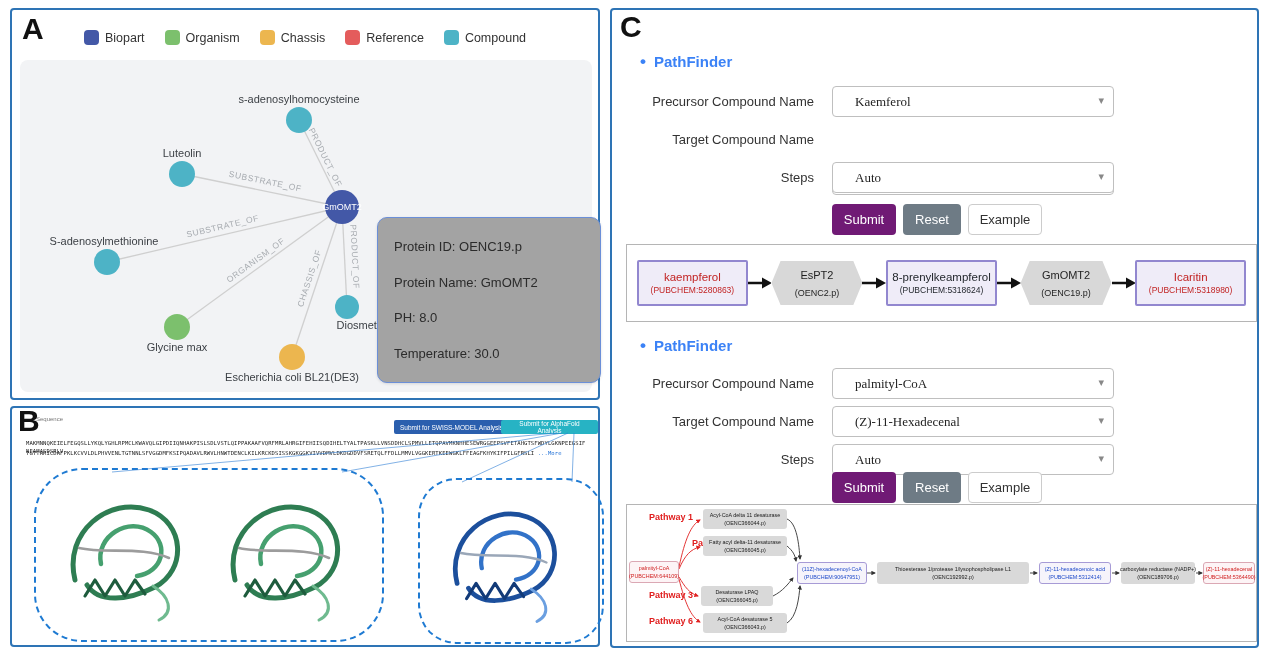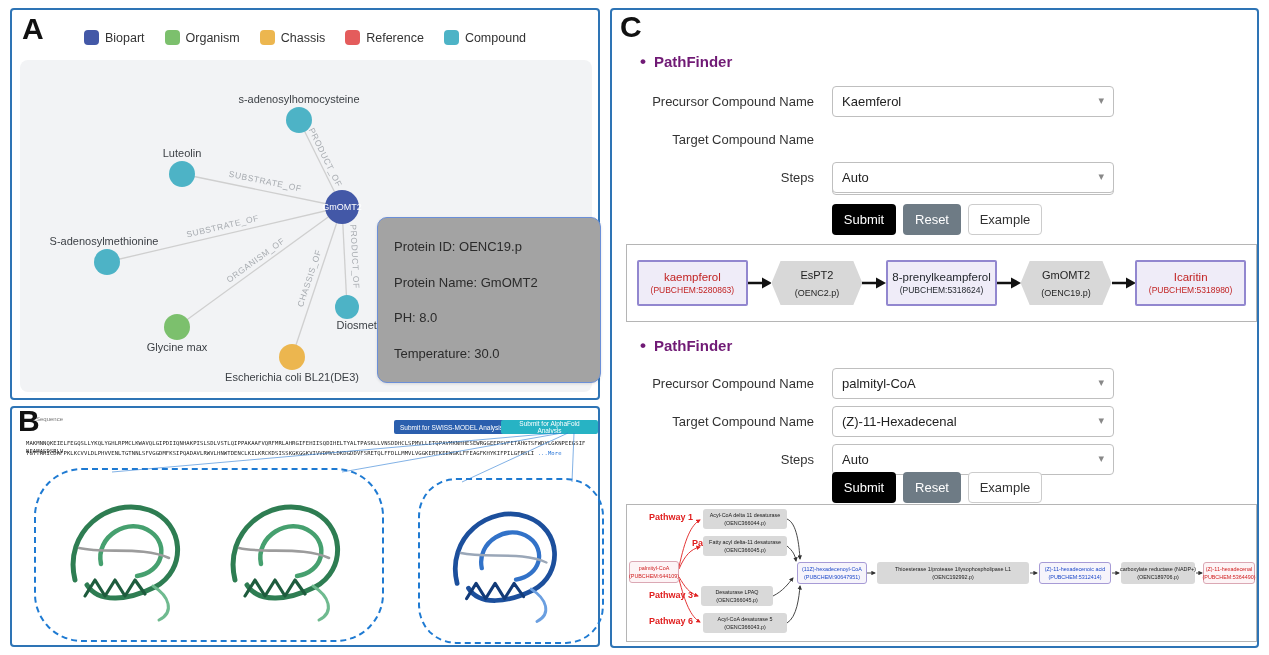--- a/index.html
+++ b/index.html
@@ -48,31 +48,31 @@
   #rib .p1{stroke:var(--c1);stroke-width:5px;}
   #rib .p2{stroke:var(--c2);stroke-width:4.5px;}
   #rib .p3{stroke:var(--c3);stroke-width:3.2px;}
   #rib .p4{stroke:var(--c4);stroke-width:3px;}
   #rib .p5{stroke:var(--c5);stroke-width:2.6px;}
   .rib-green{--c1:#2e7d52;--c2:#46a06f;--c3:#1e5c3d;--c4:#6fba8f;--c5:#9c9c9c;}
   .rib-blue{--c1:#1c4f9c;--c2:#3272c8;--c3:#123a78;--c4:#6b9fe0;--c5:#9aa7b8;}
 
   
   #c-letter{left:8px;top:0px;}
-  .pf-title{position:absolute;left:28px;font-size:15px;font-weight:bold;color:#701a75;}
+  .pf-title{position:absolute;left:28px;font-size:15px;font-weight:bold;color:#3b82f6;}
   .pf-title::before{content:"\2022";margin-right:8px;font-size:17px;}
   #pf1-title{top:42px;} #pf2-title{top:326px;}
   .frow-label{position:absolute;left:0;width:202px;text-align:right;font-size:13px;color:#333;line-height:31px;}
   .sel{position:absolute;left:220px;width:282px;height:31px;border:1px solid #bfbfbf;border-radius:4px;background:#fff;
-    display:flex;align-items:center;padding:0 26px 0 9px;font-size:13px;color:#222;cursor:pointer;box-sizing:border-box;}
+    display:flex;align-items:center;padding:0 26px 0 22px;font-size:13px;color:#222;cursor:pointer;box-sizing:border-box;font-family:Liberation Serif, serif;}
   .chev{position:absolute;right:9px;top:50%;transform:translateY(-58%);color:#888;font-size:11px;pointer-events:none;}
   .chev::after{content:"\25BE";}
   .btn{position:absolute;height:31px;border-radius:4px;font-size:13px;border:none;cursor:pointer;
     font-family:"Liberation Sans",sans-serif;}
-  .btn-submit{left:220px;width:64px;background:#000000;color:#fff;}
+  .btn-submit{left:220px;width:64px;background:#701a75;color:#fff;}
   .btn-reset{left:291px;width:58px;background:#6e7b85;color:#fff;}
   .btn-example{left:356px;width:74px;background:#fff;color:#333;border:1px solid #ccc;}
   .pf-diagram{position:absolute;left:14px;width:631px;border:1px solid #b5b5b5;background:#fff;box-sizing:border-box;}
   #diagram1{top:234px;height:78px;display:flex;align-items:center;justify-content:space-between;padding:0 10px;text-align:center;}
   .cnode{width:112px;height:46px;background:#efecf8;border:2px solid #9287cf;border-radius:2px;display:flex;
     flex-direction:column;align-items:center;justify-content:center;gap:2px;color:#c22424;box-sizing:border-box;cursor:pointer;}
   .cnode.dark{color:#24282e;}
   .cnode .l1{font-size:11.5px;white-space:nowrap;}
   .cnode .l2{font-size:8.5px;white-space:nowrap;}
   .enode{width:92px;height:44px;background:#d8d8d8;clip-path:polygon(10% 0,90% 0,100% 50%,90% 100%,10% 100%,0 50%);

